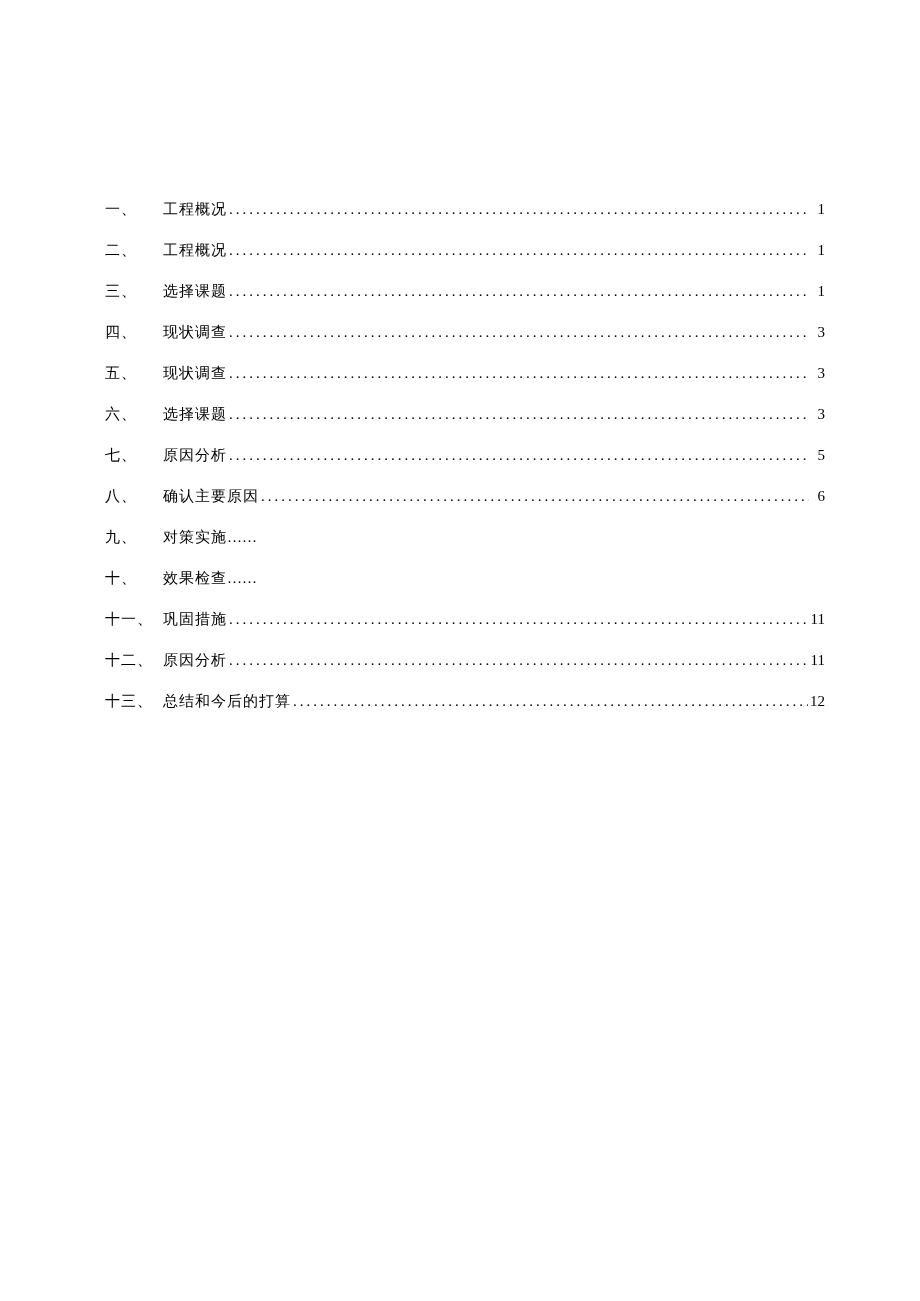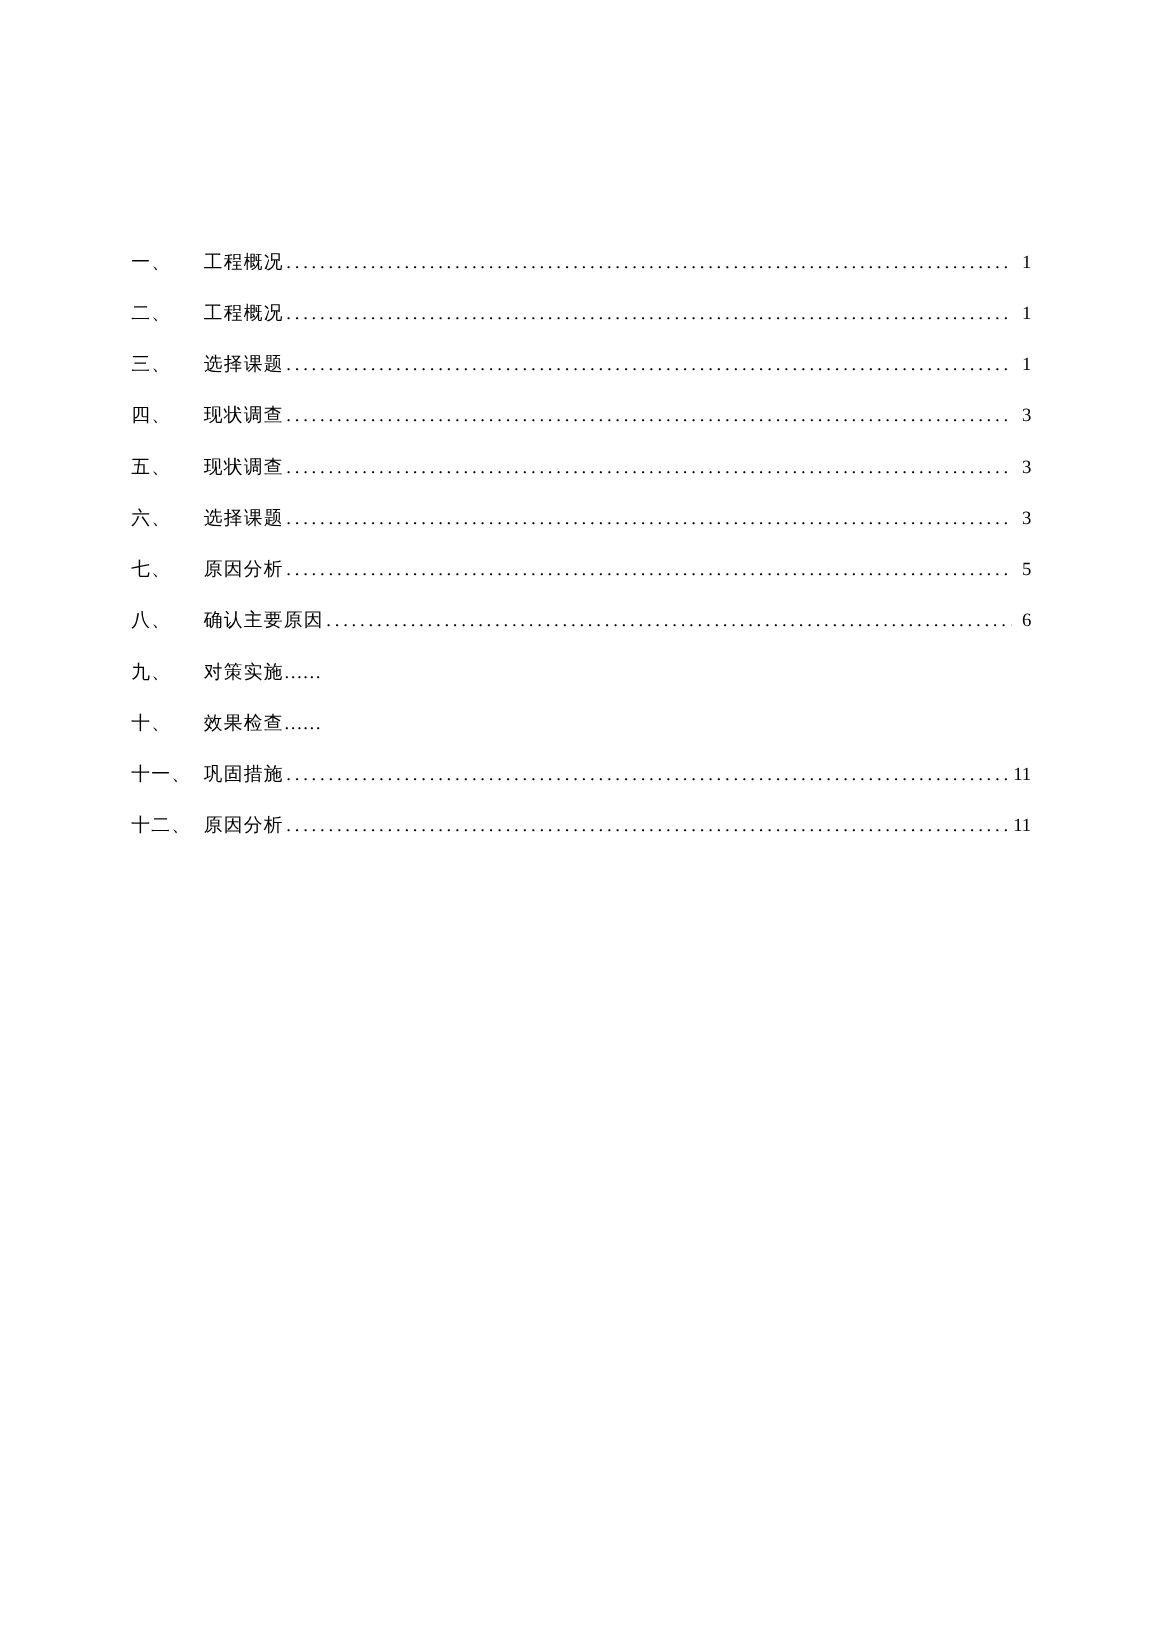--- a/index.html
+++ b/index.html
@@ -133,14 +133,20 @@
     <span class="toc-page">11</span>
   </div>
 
   <div class="toc-entry">
     <span class="toc-num-wide">十二、</span>
     <span class="toc-title">原因分析</span>
     <span class="toc-dots"></span>
     <span class="toc-page">11</span>
   </div>
 
+  <div class="toc-entry">
+    <span class="toc-num-wide">十三、</span>
+    <span class="toc-title">总结和今后的打算</span>
+    <span class="toc-dots"></span>
+    <span class="toc-page">12</span>
+  </div>
 
 </div>
 
 </body></html>

